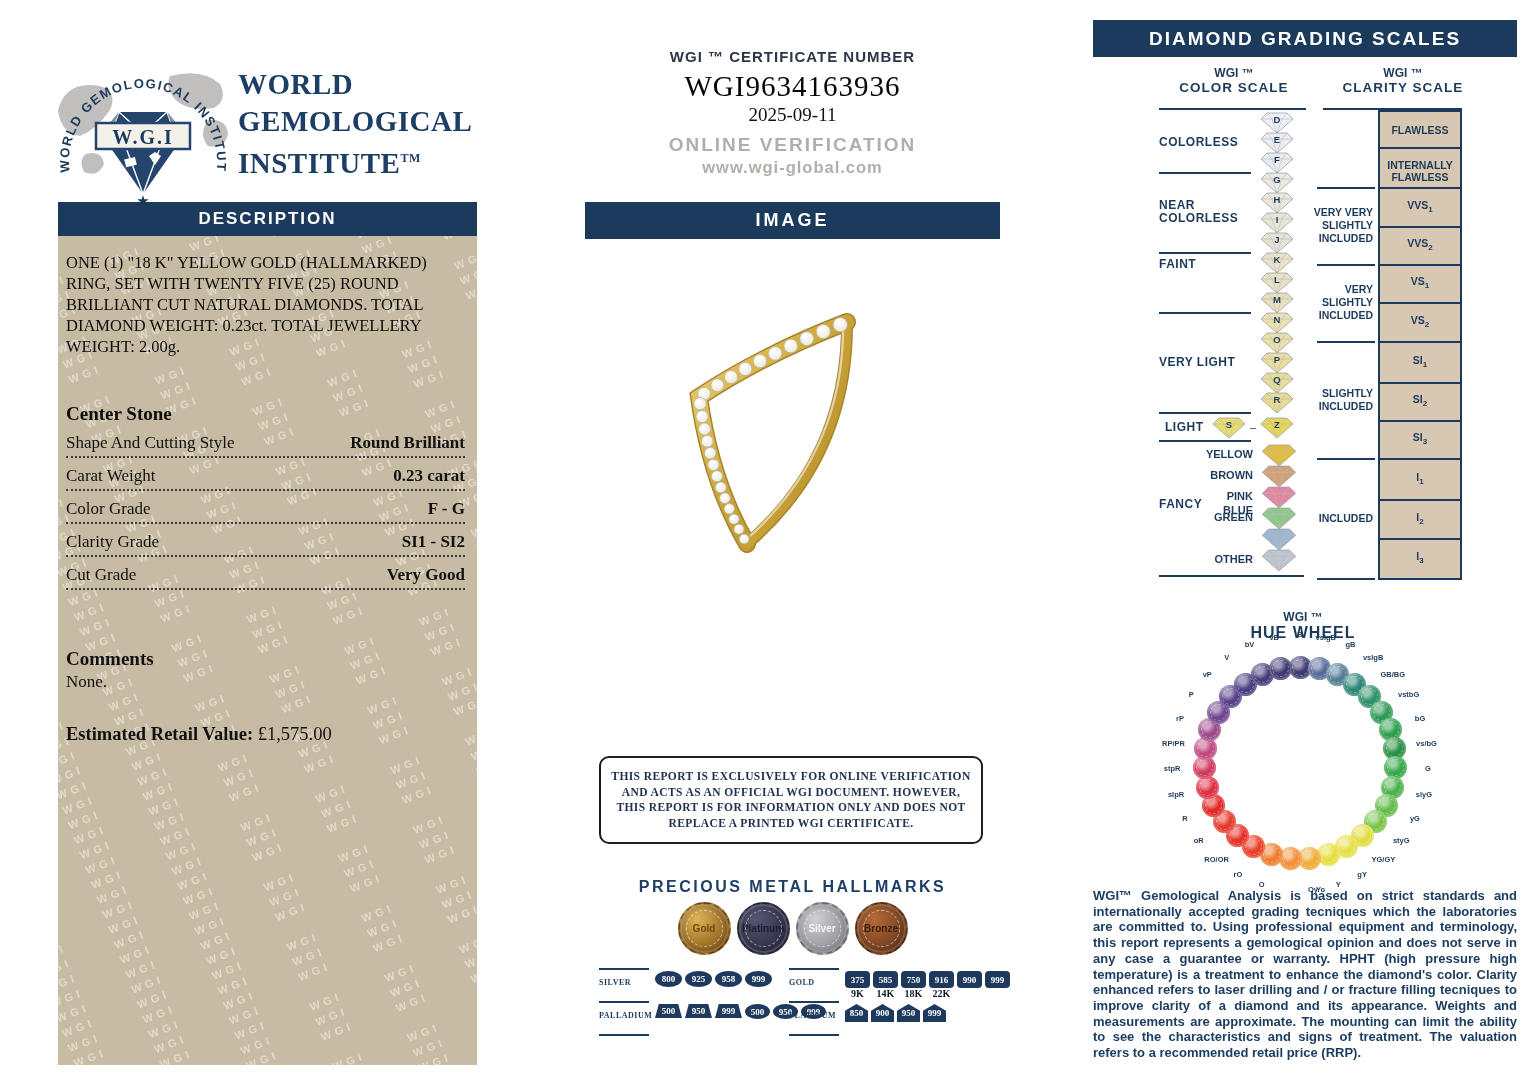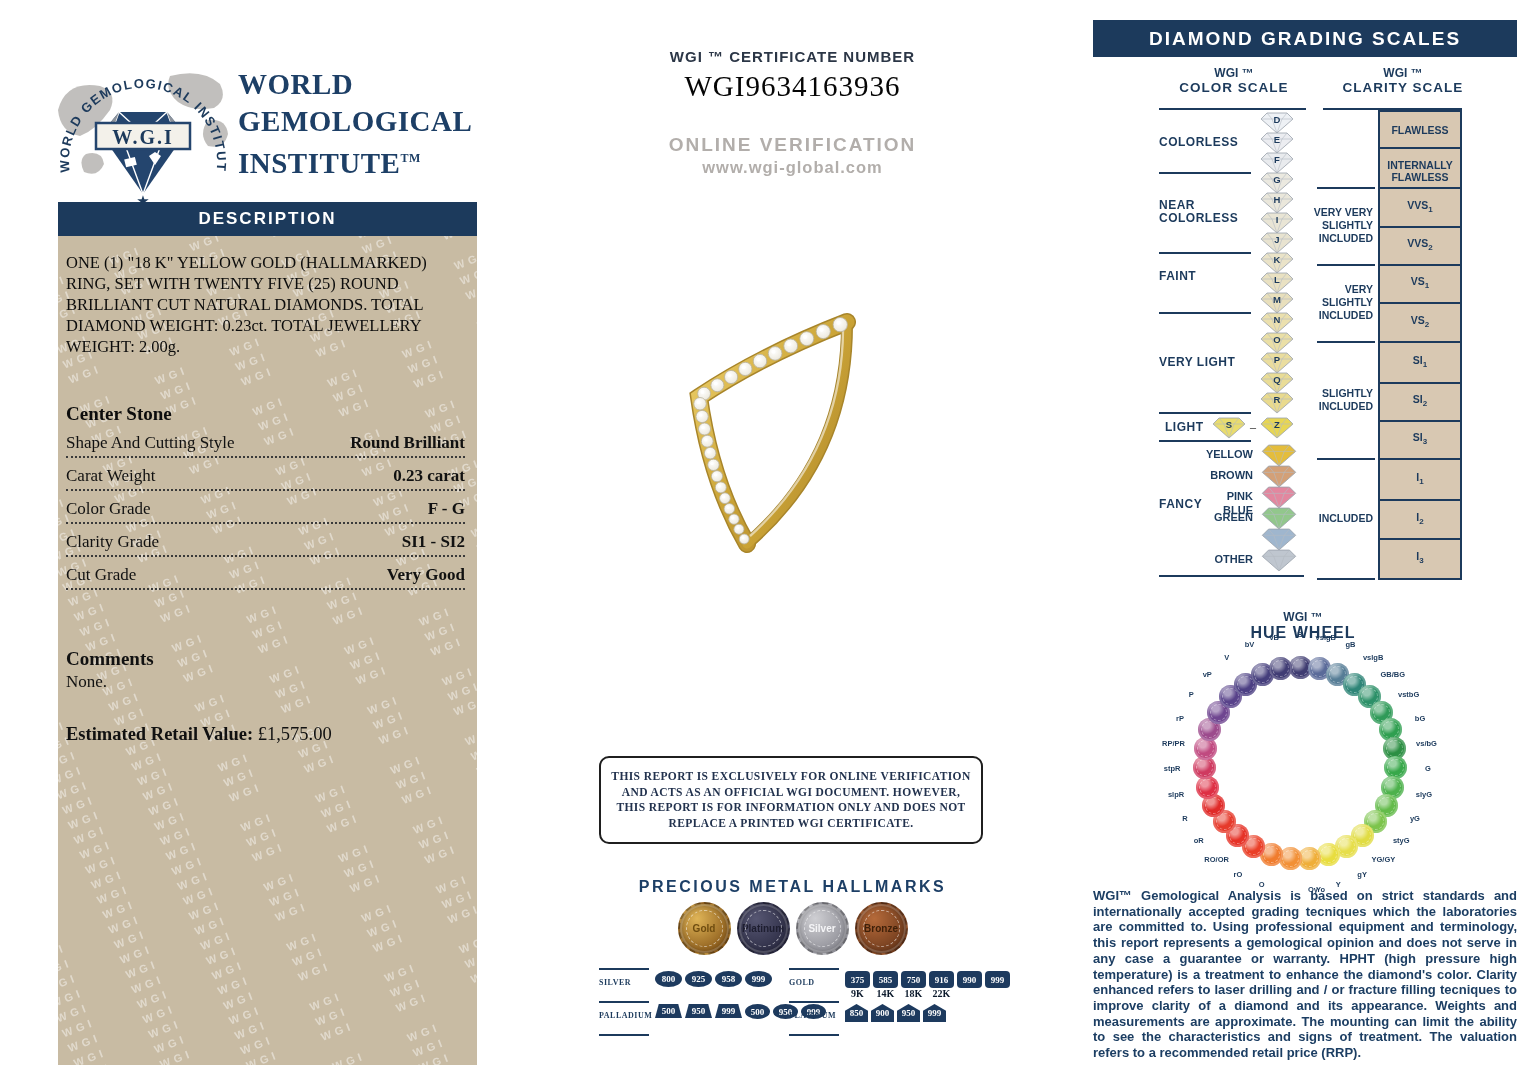--- a/index.html
+++ b/index.html
@@ -248,23 +248,27 @@
           <span class="retail-label">Estimated Retail Value:</span>
           <span class="retail-value">£1,575.00</span>
         </div>
       </div>
     </div>
   </section>
 
   <section class="col col-mid">
     <div class="cert-header">WGI ™ CERTIFICATE NUMBER</div>
     <div class="cert-number">WGI9634163936</div>
+    <div class="cert-date">2025-09-11</div>
     <div class="verify-label">ONLINE VERIFICATION</div>
     <div class="verify-url">www.wgi-global.com</div>
 
+    <div class="bar image-bar">
+      <span>IMAGE</span>
+    </div>
 
     <svg class="ring" width="310" height="320" viewBox="0 0 310 320">
       <defs>
         <linearGradient id="goldg" x1="0" y1="0" x2="1" y2="1">
           <stop offset="0" stop-color="#f0d36e"></stop>
             <stop offset="0.5" stop-color="#caa336"></stop>
             <stop offset="1" stop-color="#ab832a"></stop>
         </linearGradient>
         <radialGradient id="dstone" cx="0.4" cy="0.35" r="0.8">
           <stop offset="0" stop-color="#ffffff"></stop>
@@ -524,21 +528,21 @@
             <path d="M2,8 H34 M8,2 L13,8 M28,2 L23,8 M13,8 L18,22 M23,8 L18,22" stroke="#b4bac2" stroke-width="0.6" fill="none"></path>
             <text x="18" y="11.5" text-anchor="middle" font-family="Liberation Sans,sans-serif" font-weight="bold" font-size="9.5" fill="#1c3a5c">R</text>
           </svg></div>
         <div class="hline" style="left: 66px; top: 172px; width: 92px;"></div>
         <div class="hline" style="left: 66px; top: 252px; width: 92px;"></div>
         <div class="hline" style="left: 66px; top: 312px; width: 92px;"></div>
         <div class="hline" style="left: 66px; top: 412px; width: 92px;"></div>
         <div class="cat-label" style="white-space: pre-line; top: 135.5px;">COLORLESS</div>
         <div class="cat-label" style="white-space: pre-line; top: 199px;">NEAR
 COLORLESS</div>
-        <div class="cat-label" style="white-space: pre-line; top: 270px;">FAINT</div>
+        <div class="cat-label" style="white-space: pre-line; top: 258px;">FAINT</div>
         <div class="cat-label" style="white-space: pre-line; top: 355.5px;">VERY LIGHT</div>
         <div class="cat-label" style="top: 421px; left: 72px;">LIGHT</div>
         <div class="gem" style="left: 118px; top: 416px;"><svg width="36" height="23" viewBox="0 0 36 23">
             <path d="M2,8 L8,2 L28,2 L34,8 L18,22 Z" fill="#e9dc6e" stroke="#9aa2ac" stroke-width="0.8"></path>
             <path d="M2,8 H34 M8,2 L13,8 M28,2 L23,8 M13,8 L18,22 M23,8 L18,22" stroke="#b4bac2" stroke-width="0.6" fill="none"></path>
             <text x="18" y="11.5" text-anchor="middle" font-family="Liberation Sans,sans-serif" font-weight="bold" font-size="9.5" fill="#1c3a5c">S</text>
           </svg></div>
         <span class="dash" style="left: 157px; top: 420px;">–</span>
         <div class="gem" style="left: 166px; top: 416px;"><svg width="36" height="23" viewBox="0 0 36 23">
             <path d="M2,8 L8,2 L28,2 L34,8 L18,22 Z" fill="#e7d654" stroke="#9aa2ac" stroke-width="0.8"></path>

